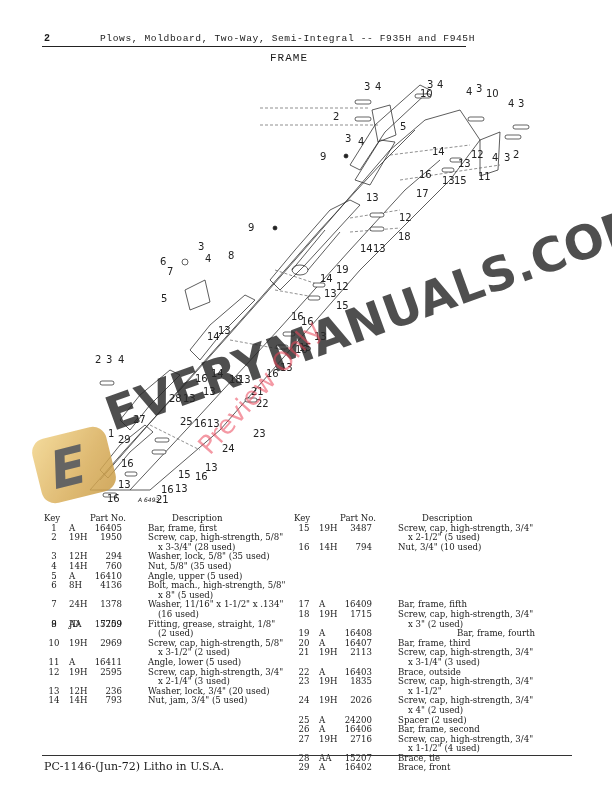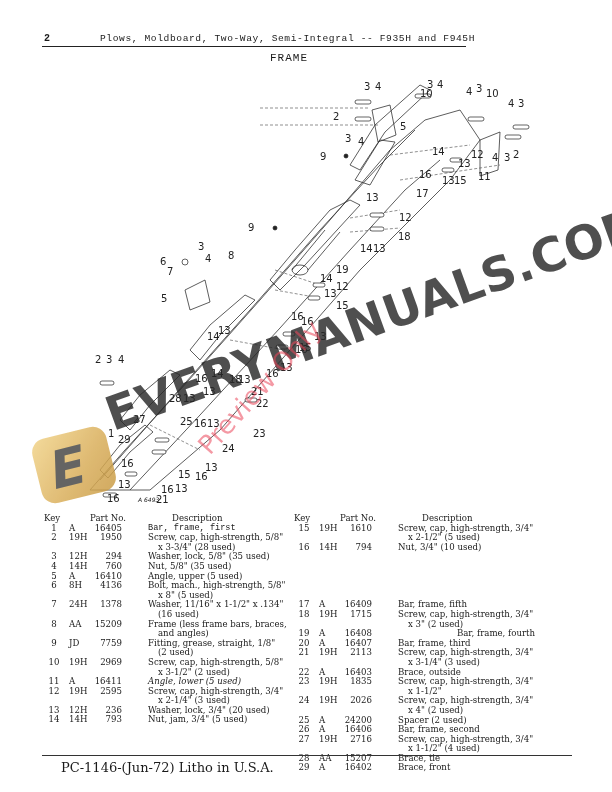--- a/index.html
+++ b/index.html
@@ -33,21 +33,21 @@
   .parts .key { position:absolute; left:0; width:20px; text-align:center; }
   .parts .pre { position:absolute; left:25px; }
   .parts .num { position:absolute; left:50px; width:28px; text-align:right; }
   .parts .desc { margin-left:104px; display:block; }
   .parts .cont { display:block; margin-left:10px; }
   .parts .hdr .h-key { position:absolute; left:0; }
   .parts .hdr .h-part { position:absolute; left:38px;margin-left:8px; }
   .parts .hdr .h-desc { margin-left:128px; display:block; }
 
   .footer-rule { position:absolute; left:42px; top:755px; width:530px; border-top:1px solid #333; }
-  .footer { position:absolute; left:61px; top:760px; font-size:13px; }
+  .footer { position:absolute; left:44px; top:760px; font-size:11px; }
 </style>
 </head>
 <body>
 
 <div class="page-num">2</div>
 <div class="page-title">Plows, Moldboard, Two-Way, Semi-Integral -- F935H and F945H</div>
 <div class="header-rule"></div>
 <div class="section-title">FRAME</div>
 
 <div class="diagram">
@@ -203,21 +203,21 @@
     <span class="h-key">Key</span>
     <span class="h-part">Part No.</span>
     <span class="h-desc">Description</span>
   </div>
   <div id="rows-left">
       <div class="row">
         <span class="key">1</span>
         <span class="pre">A</span>
         <span class="num">16405</span>
         <span class="desc">
-          <span class="line" style="display: block; font-family: Liberation Mono, monospace;">Bar, frame, first</span>
+          <span class="line" style="display: block;">Bar, frame, first</span>
         </span>
       </div>
       <div class="row">
         <span class="key">2</span>
         <span class="pre">19H</span>
         <span class="num">1950</span>
         <span class="desc">
           <span class="line" style="display: block;">Screw, cap, high-strength, 5/8"</span>
           <span class="cont">x 3-3/4" (28 used)</span>
         </span>
@@ -261,24 +261,20 @@
         <span class="num">1378</span>
         <span class="desc">
           <span class="line" style="display: block;">Washer, 11/16" x 1-1/2" x .134"</span>
           <span class="cont">(16 used)</span>
         </span>
       </div>
       <div class="row">
         <span class="key">8</span>
         <span class="pre">AA</span>
         <span class="num">15209</span>
-        <span class="desc">
-          <span class="line" style="display: block;">Frame (less frame bars, braces,</span>
-          <span class="cont">and angles)</span>
-        </span>
       </div>
       <div class="row">
         <span class="key">9</span>
         <span class="pre">JD</span>
         <span class="num">7759</span>
         <span class="desc">
           <span class="line" style="display: block;">Fitting, grease, straight, 1/8"</span>
           <span class="cont">(2 used)</span>
         </span>
       </div>
@@ -289,21 +285,21 @@
         <span class="desc">
           <span class="line" style="display: block;">Screw, cap, high-strength, 5/8"</span>
           <span class="cont">x 3-1/2" (2 used)</span>
         </span>
       </div>
       <div class="row">
         <span class="key">11</span>
         <span class="pre">A</span>
         <span class="num">16411</span>
         <span class="desc">
-          <span class="line" style="display: block; font-style: italic;">Angle, lower (5 used)</span>
+          <span class="line" style="display: block;">Angle, lower (5 used)</span>
         </span>
       </div>
       <div class="row">
         <span class="key">12</span>
         <span class="pre">19H</span>
         <span class="num">2595</span>
         <span class="desc">
           <span class="line" style="display: block;">Screw, cap, high-strength, 3/4"</span>
           <span class="cont">x 2-1/4" (3 used)</span>
         </span>
@@ -330,21 +326,21 @@
 <div class="parts right">
   <div class="hdr">
     <span class="h-key">Key</span>
     <span class="h-part">Part No.</span>
     <span class="h-desc">Description</span>
   </div>
   <div id="rows-right">
       <div class="row">
         <span class="key">15</span>
         <span class="pre">19H</span>
-        <span class="num">1610</span>
+        <span class="num">3487</span>
         <span class="desc">
           <span class="line" style="display: block;">Screw, cap, high-strength, 3/4"</span>
           <span class="cont">x 2-1/2" (5 used)</span>
         </span>
       </div>
       <div class="row">
         <span class="key">16</span>
         <span class="pre">14H</span>
         <span class="num">794</span>
         <span class="desc">

